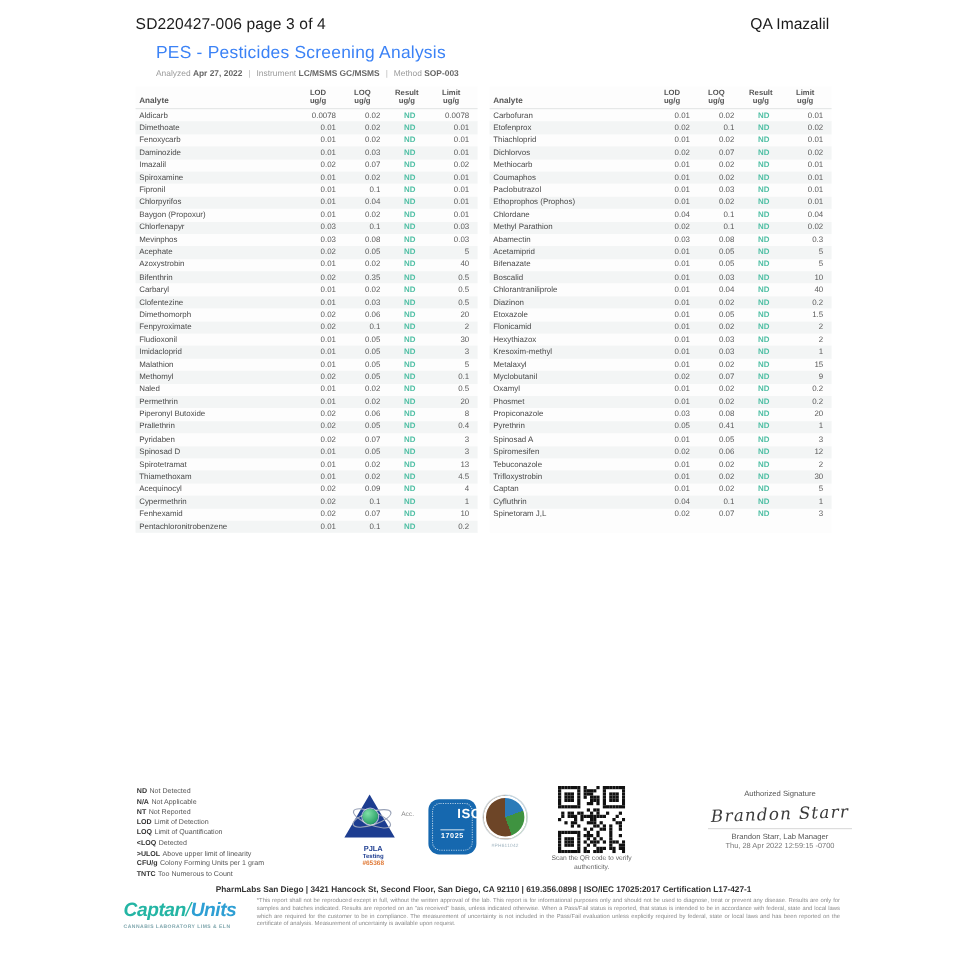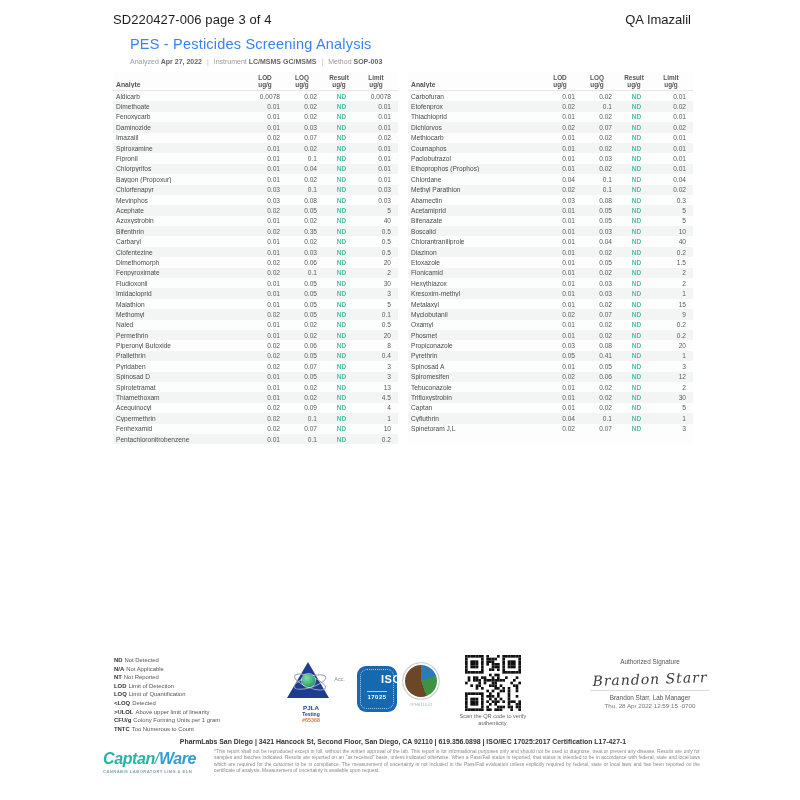--- a/index.html
+++ b/index.html
@@ -886,20 +886,20 @@
     <div class="sig-script">Brandon Starr</div>
     <div class="sig-rule"></div>
     <div class="sig-name">Brandon Starr, Lab Manager</div>
     <div class="sig-date">Thu, 28 Apr 2022 12:59:15 -0700</div>
   </div>
 
   <div class="address-line">PharmLabs San Diego | 3421 Hancock St, Second Floor, San Diego, CA 92110 | 619.356.0898 | ISO/IEC 17025:2017 Certification L17-427-1</div>
 
   <div class="pharmware">
     <div class="pw-name">
-      <span class="pw-pharm">Captan</span><span class="pw-slash">/</span><span class="pw-ware">Ware</span>
+      <span class="pw-pharm">Captan</span><span class="pw-slash">/</span><span class="pw-ware">Units</span>
     </div>
     <div class="pw-tagline">CANNABIS LABORATORY LIMS &amp; ELN</div>
   </div>
 
   <div class="disclaimer">*This report shall not be reproduced except in full, without the written approval of the lab. This report is for informational purposes only and should not be used to diagnose, treat or prevent any disease. Results are only for samples and batches indicated. Results are reported on an "as received" basis, unless indicated otherwise. When a Pass/Fail status is reported, that status is intended to be in accordance with federal, state and local laws which are required for the customer to be in compliance. The measurement of uncertainty is not included in the Pass/Fail evaluation unless explicitly required by federal, state or local laws and has been reported on the certificate of analysis. Measurement of uncertainty is available upon request.</div>
 
 </div>
 
 </body></html>

